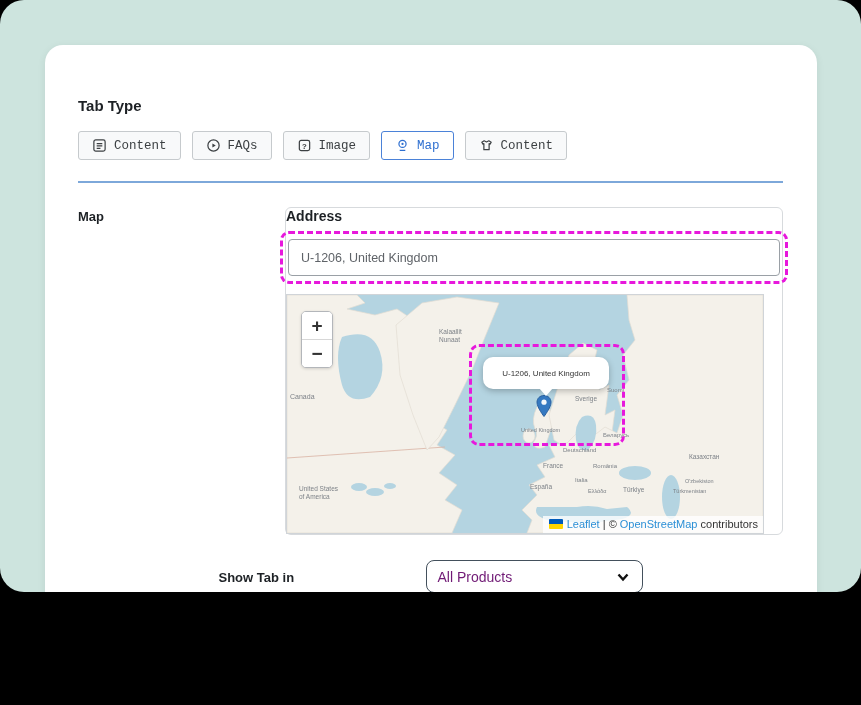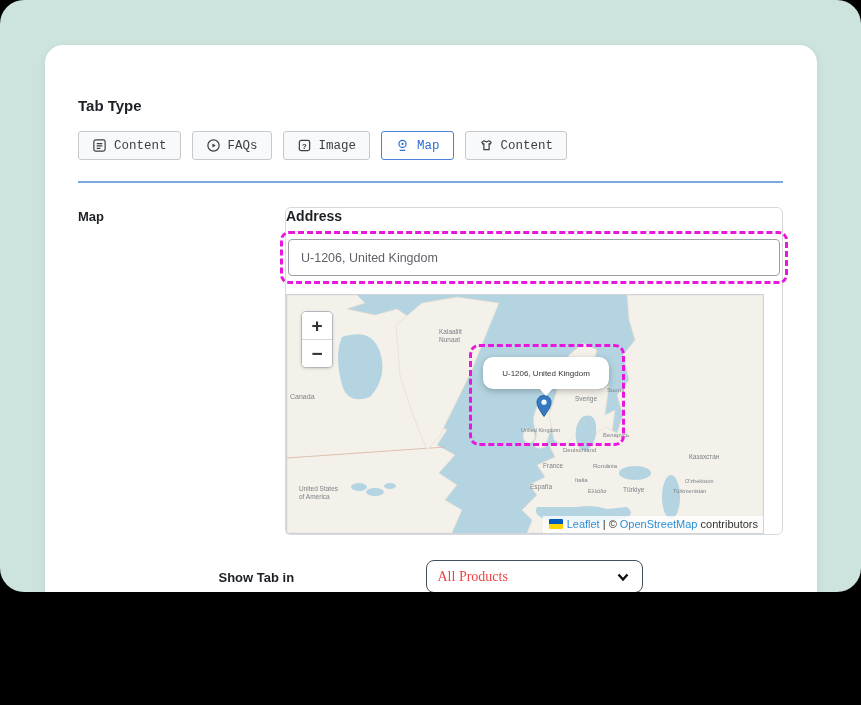--- a/index.html
+++ b/index.html
@@ -46,21 +46,21 @@
   .marker{position:absolute;left:248px;top:99px;width:18px;height:24px;z-index:3;}
   .attribution{position:absolute;right:0;bottom:0;background:rgba(255,255,255,.78);padding:2px 5px 3px 6px;
              font-size:11px;color:#333;display:flex;align-items:center;gap:4px;z-index:5;}
   .attribution a{color:#2b8fd6;text-decoration:none;}
   .flag{width:14px;height:10px;display:inline-block;border-radius:1px;overflow:hidden;}
   .flag .b{height:5px;background:#005bbb;}
   .flag .y{height:5px;background:#ffd500;}
   
   .dropdown{display:flex;align-items:center;justify-content:space-between;width:217px;height:33px;
             box-sizing:border-box;border:1.5px solid #43505c;border-radius:8px;background:#fff;padding:0 11px;
-            font-family:Liberation Serif, serif;font-size:14px;color:#ef4444;cursor:pointer;}
+            font-family:Liberation Sans, sans-serif;font-size:14px;color:#701a75;cursor:pointer;}
   .chev{width:16px;height:16px;stroke:#111;stroke-width:2.4;fill:none;}
   .checkbox{appearance:none;width:19px;height:19px;border:2px solid #ccd1d6;border-radius:4px;background:#fff;margin:0;cursor:pointer;}
   .svgdefs{position:absolute;width:0;height:0;overflow:hidden;}
 </style>
 </head>
 <body>
 
 <svg class="svgdefs" aria-hidden="true">
   <defs>
     <symbol id="content-icon" viewBox="0 0 16 16">

